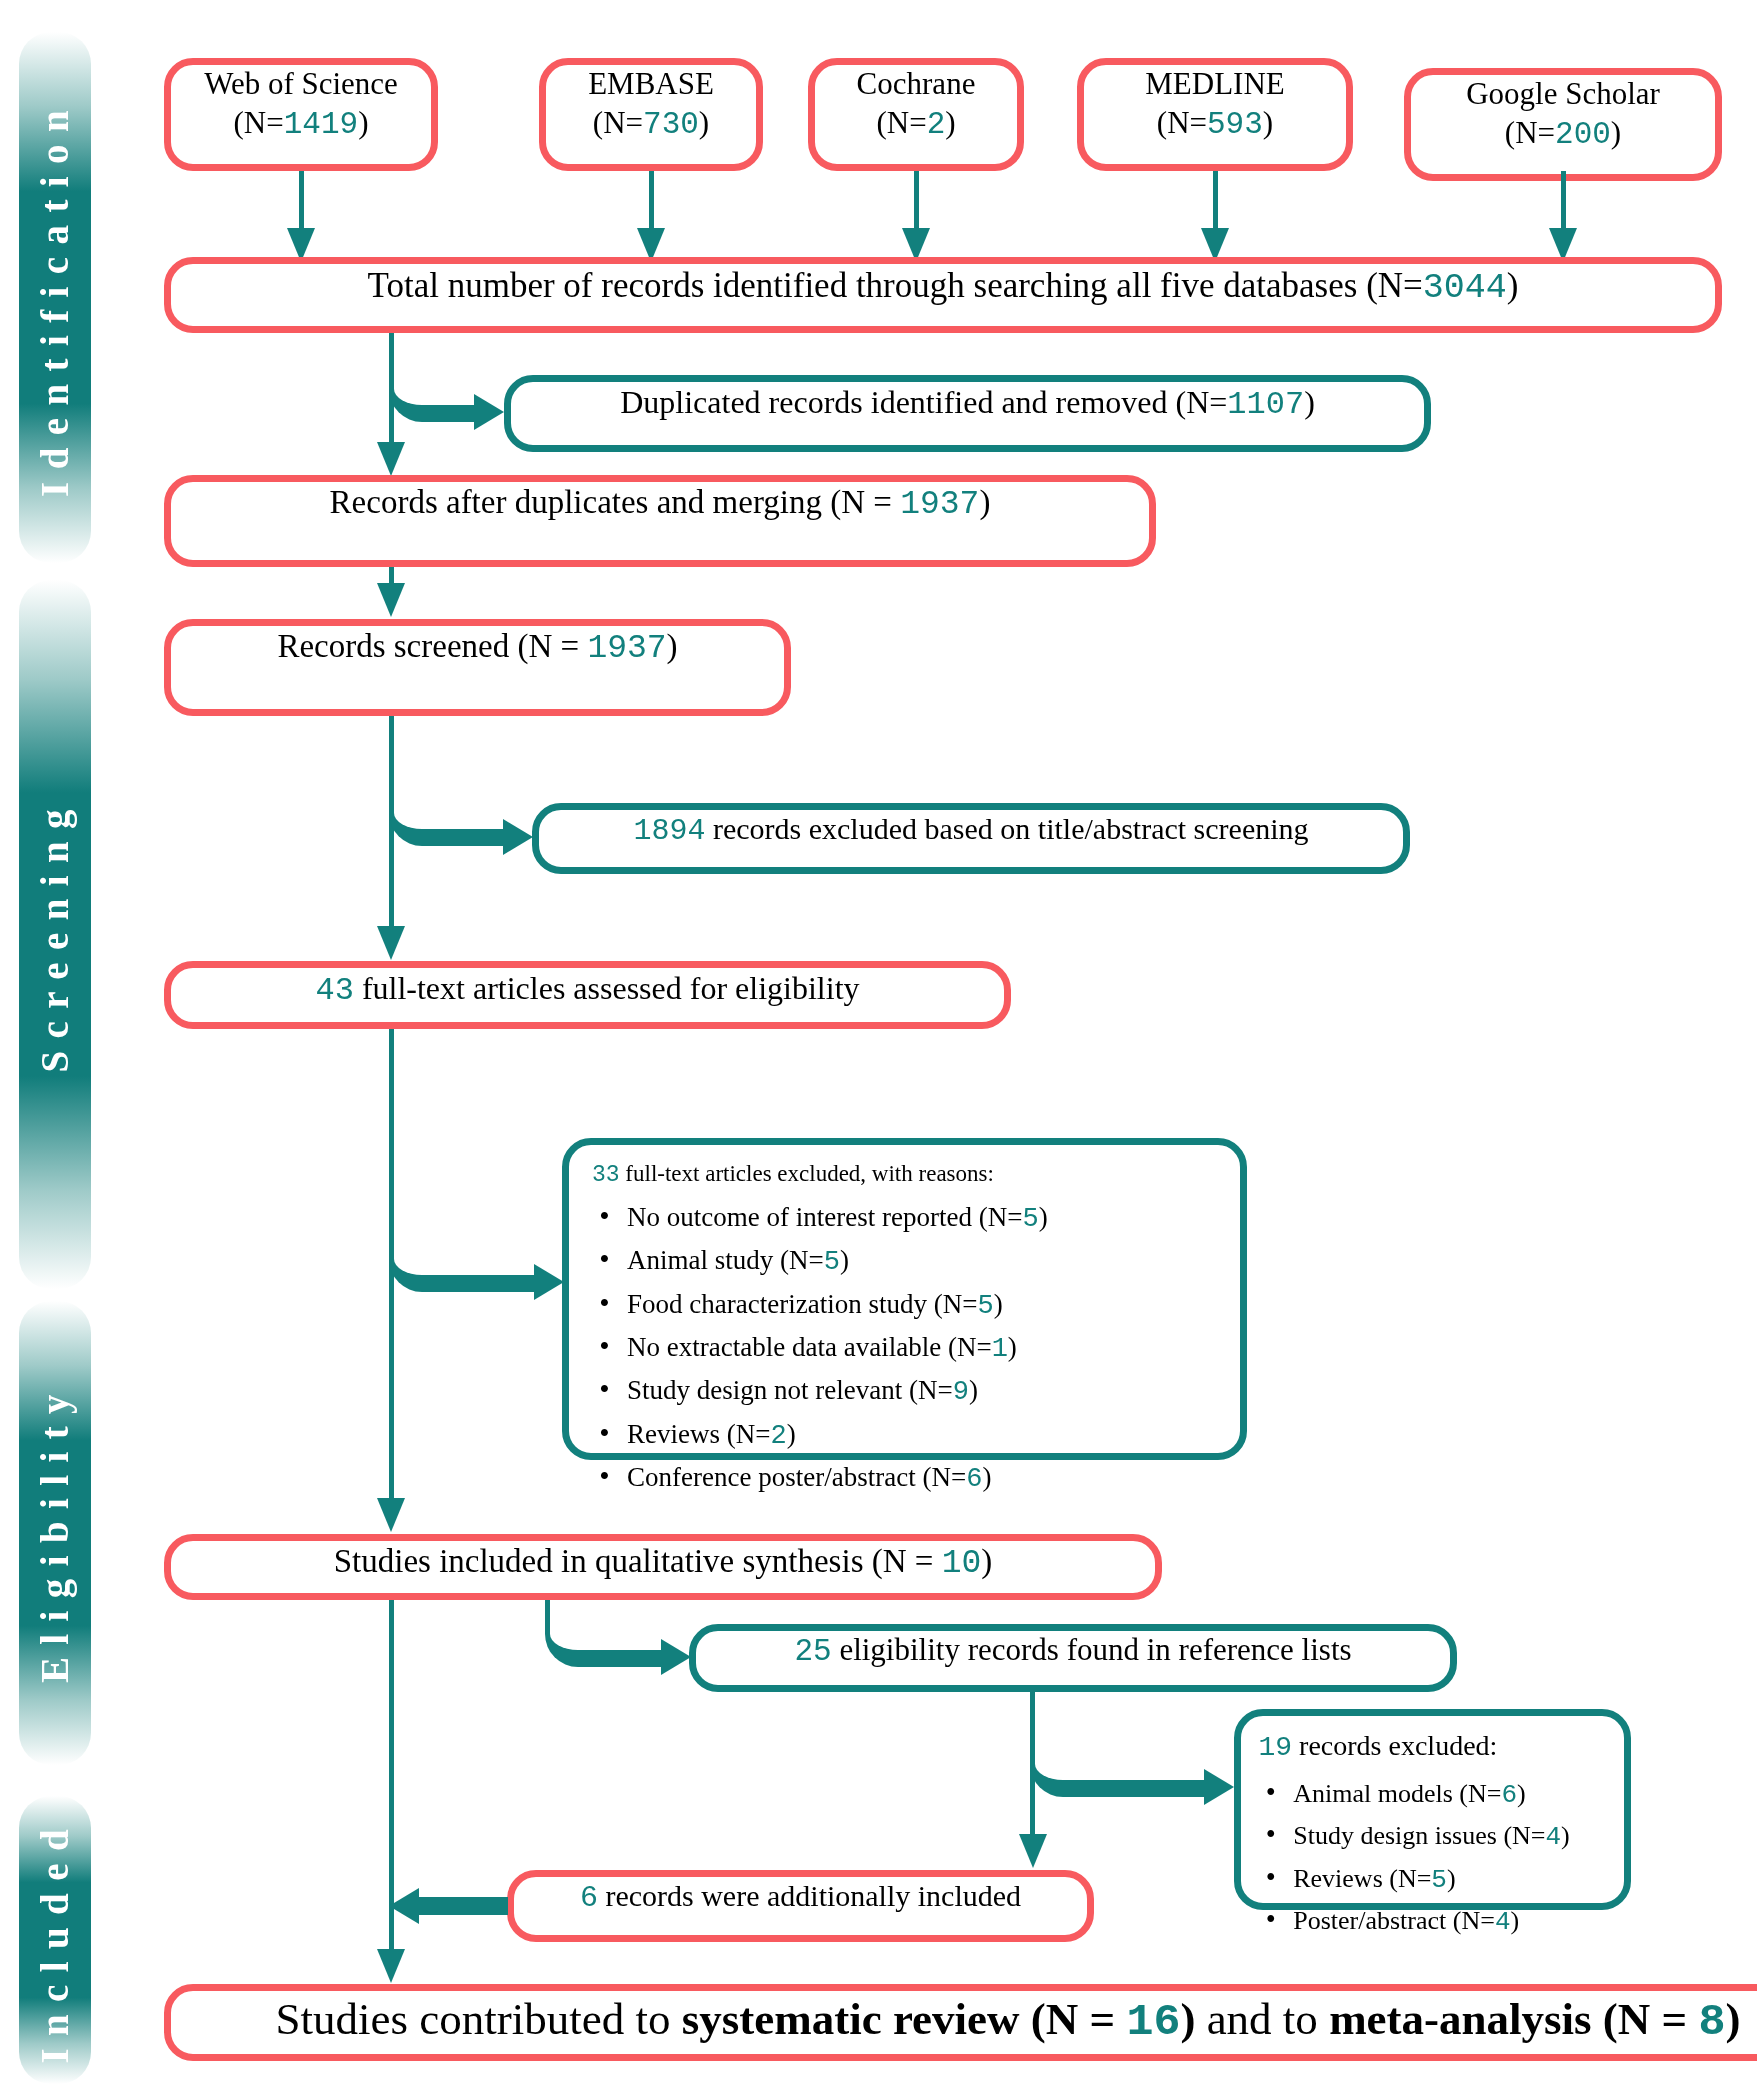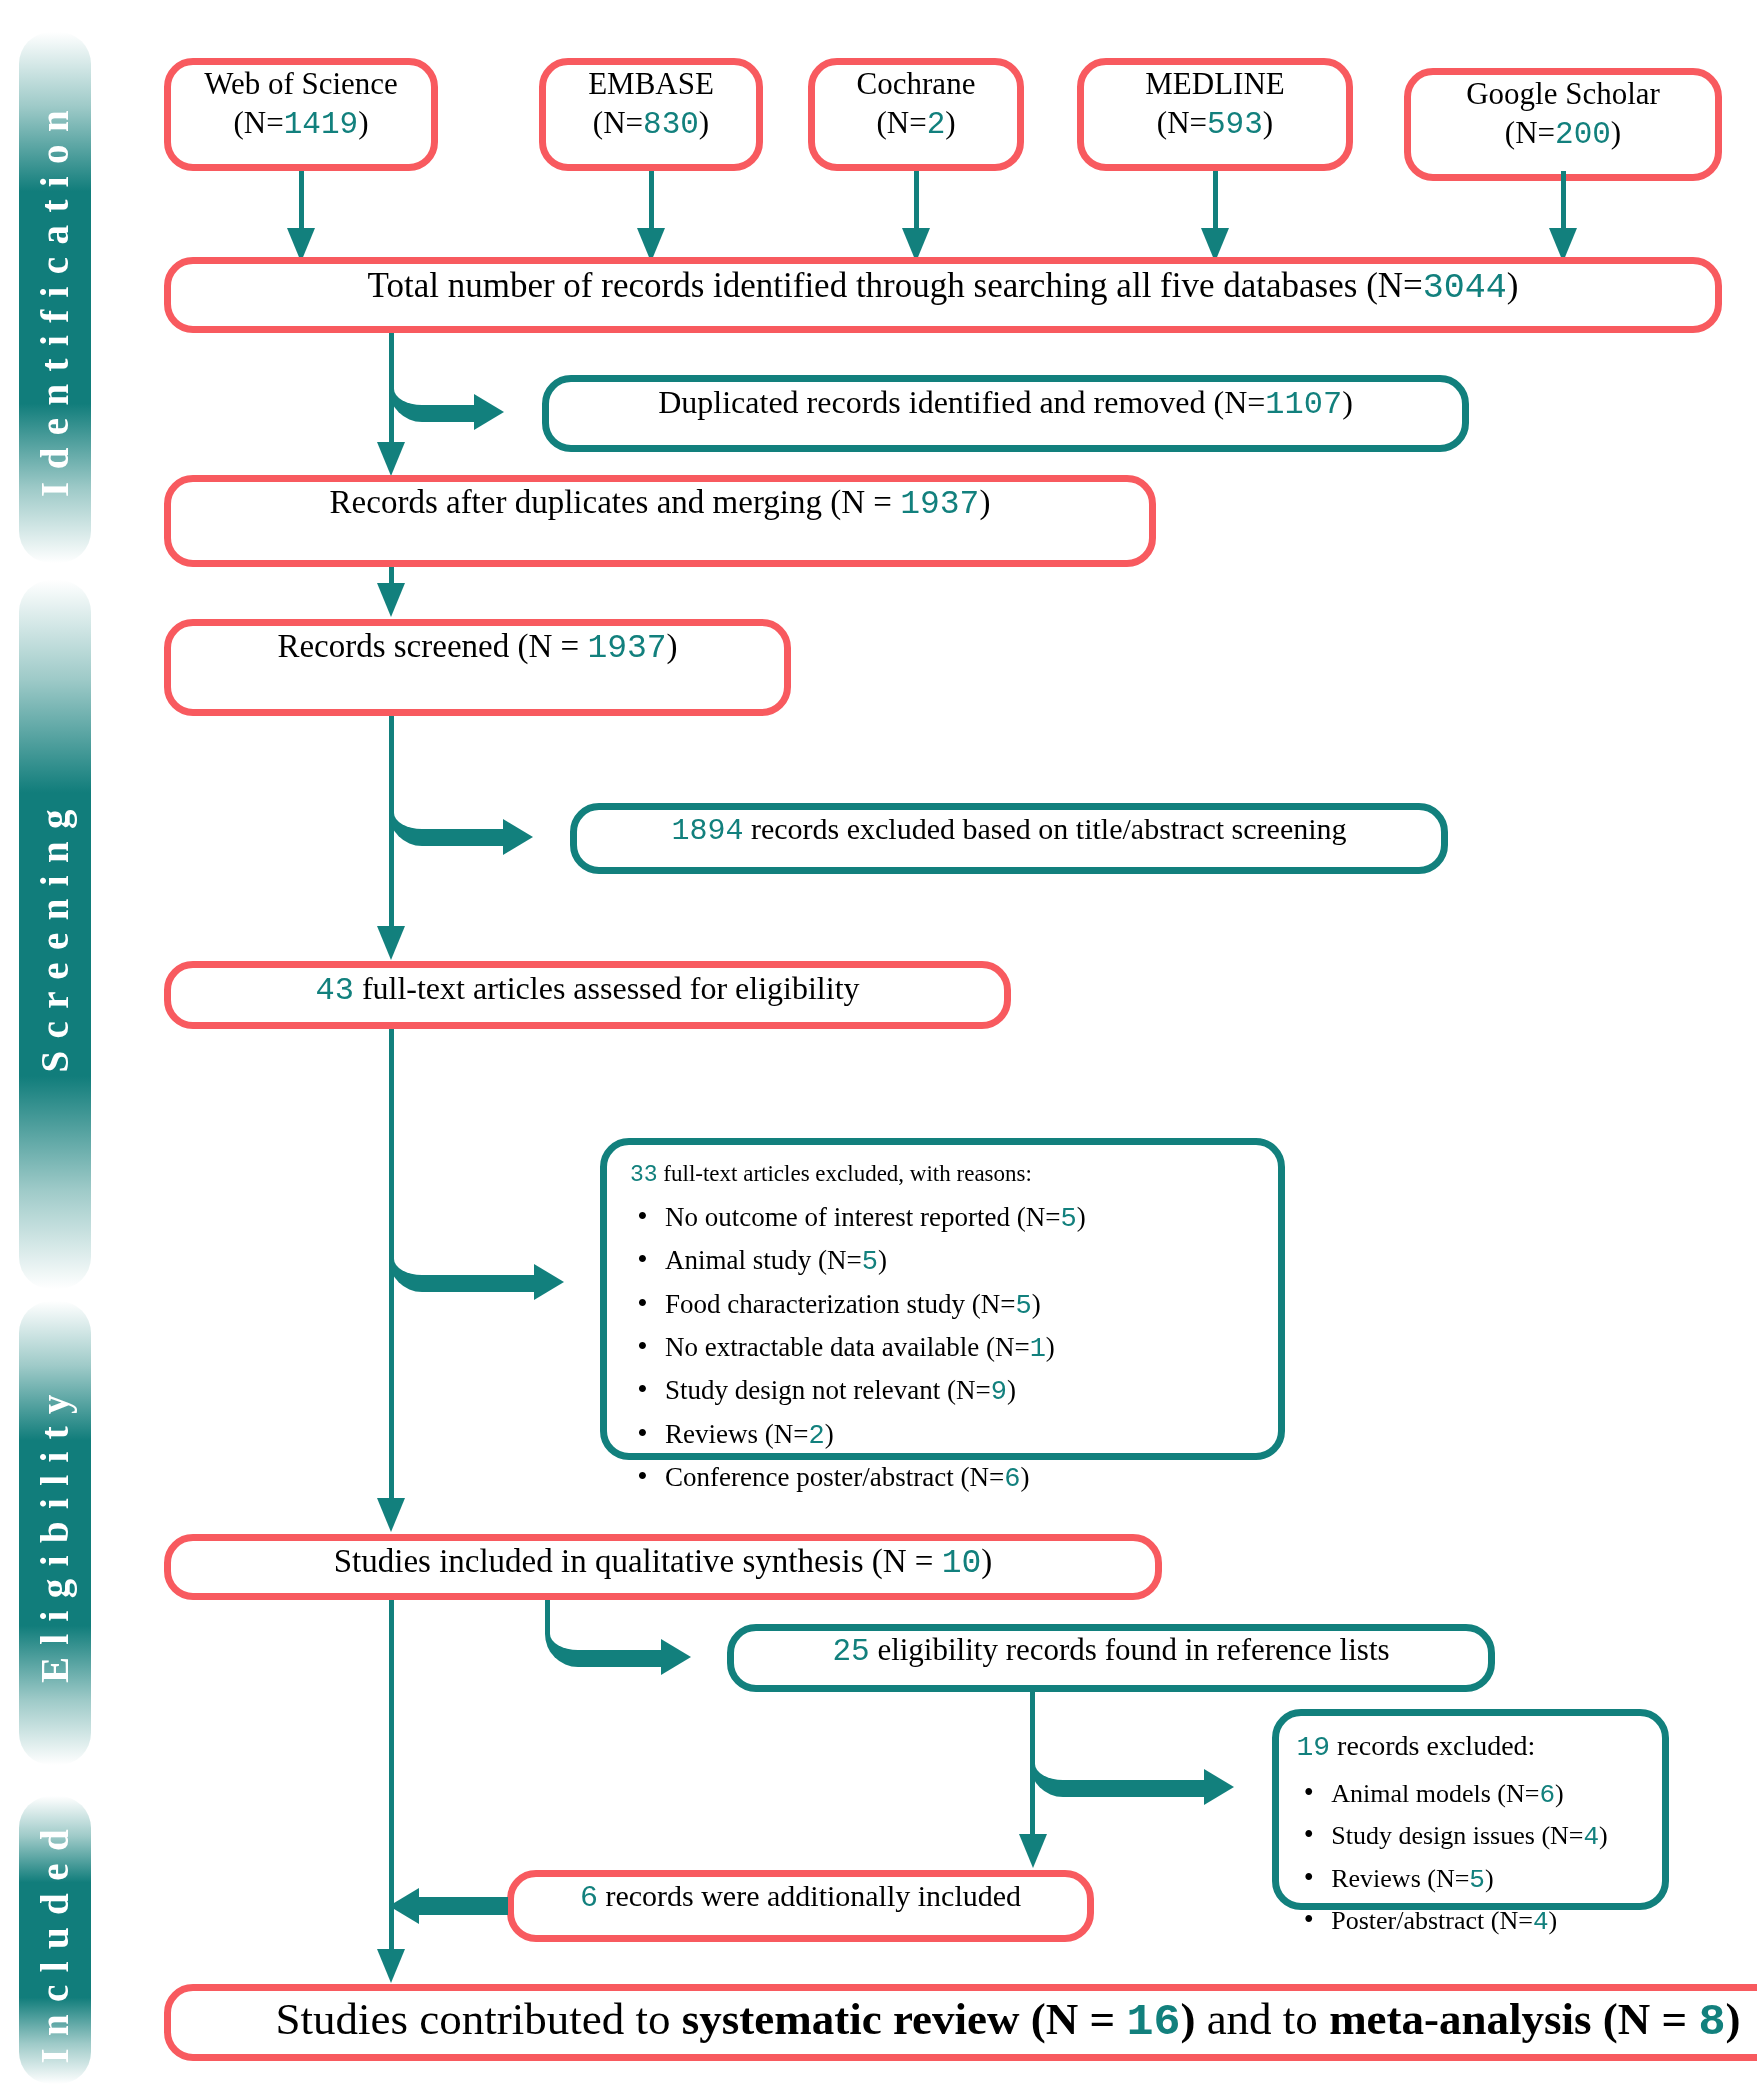--- a/index.html
+++ b/index.html
@@ -29,21 +29,21 @@
     white-space:nowrap;
   }
   
   .box{
     position:absolute;background:#ffffff;
     display:flex;align-items:flex-start;justify-content:center;
     text-align:center;font-size:32px;line-height:1.25;
     box-sizing:border-box;
   }
   .red-b{border:7.7px solid var(--red);border-radius:29px;}
-  .teal-b{border:7.7px solid var(--teal);border-radius:29px;margin-left:38px;}
+  .teal-b{border:7.7px solid var(--teal);border-radius:29px;}
   .num{color:var(--teal);font-family:Liberation Mono, monospace;}
   .b{font-weight:bold;}
   .box.list{flex-direction:column;align-items:flex-start;justify-content:flex-start;text-align:left;}
   .box.list ul{list-style:none;margin:3.1px 0 0 0;padding:0;}
   .box.list li{display:flex;align-items:baseline;}
   .box.list li::before{content:"\2022";margin:0 17.5px 0 7.2px;font-size:1.1em;}
   .db-line{display:block;}
   
   .vline{position:absolute;width:4.6px;background:var(--teal);}
   .head-down{position:absolute;width:0;height:0;
@@ -81,21 +81,21 @@
 
   <div class="box red-b" style="left:164px;top:58px;width:274px;height:113px;font-size:31px;">
     <div>
       <span class="db-line">Web of Science</span>
       <span class="db-line"><span>(N=</span><span class="num">1419</span><span>)</span></span>
     </div>
   </div>
   <div class="box red-b" style="left:539px;top:58px;width:224px;height:113px;font-size:31px;">
     <div>
       <span class="db-line">EMBASE</span>
-      <span class="db-line"><span>(N=</span><span class="num">830</span><span>)</span></span>
+      <span class="db-line"><span>(N=</span><span class="num">730</span><span>)</span></span>
     </div>
   </div>
   <div class="box red-b" style="left:808px;top:58px;width:216px;height:113px;font-size:31px;">
     <div>
       <span class="db-line">Cochrane</span>
       <span class="db-line"><span>(N=</span><span class="num">2</span><span>)</span></span>
     </div>
   </div>
   <div class="box red-b" style="left:1077px;top:58px;width:276px;height:113px;font-size:31px;">
     <div>

